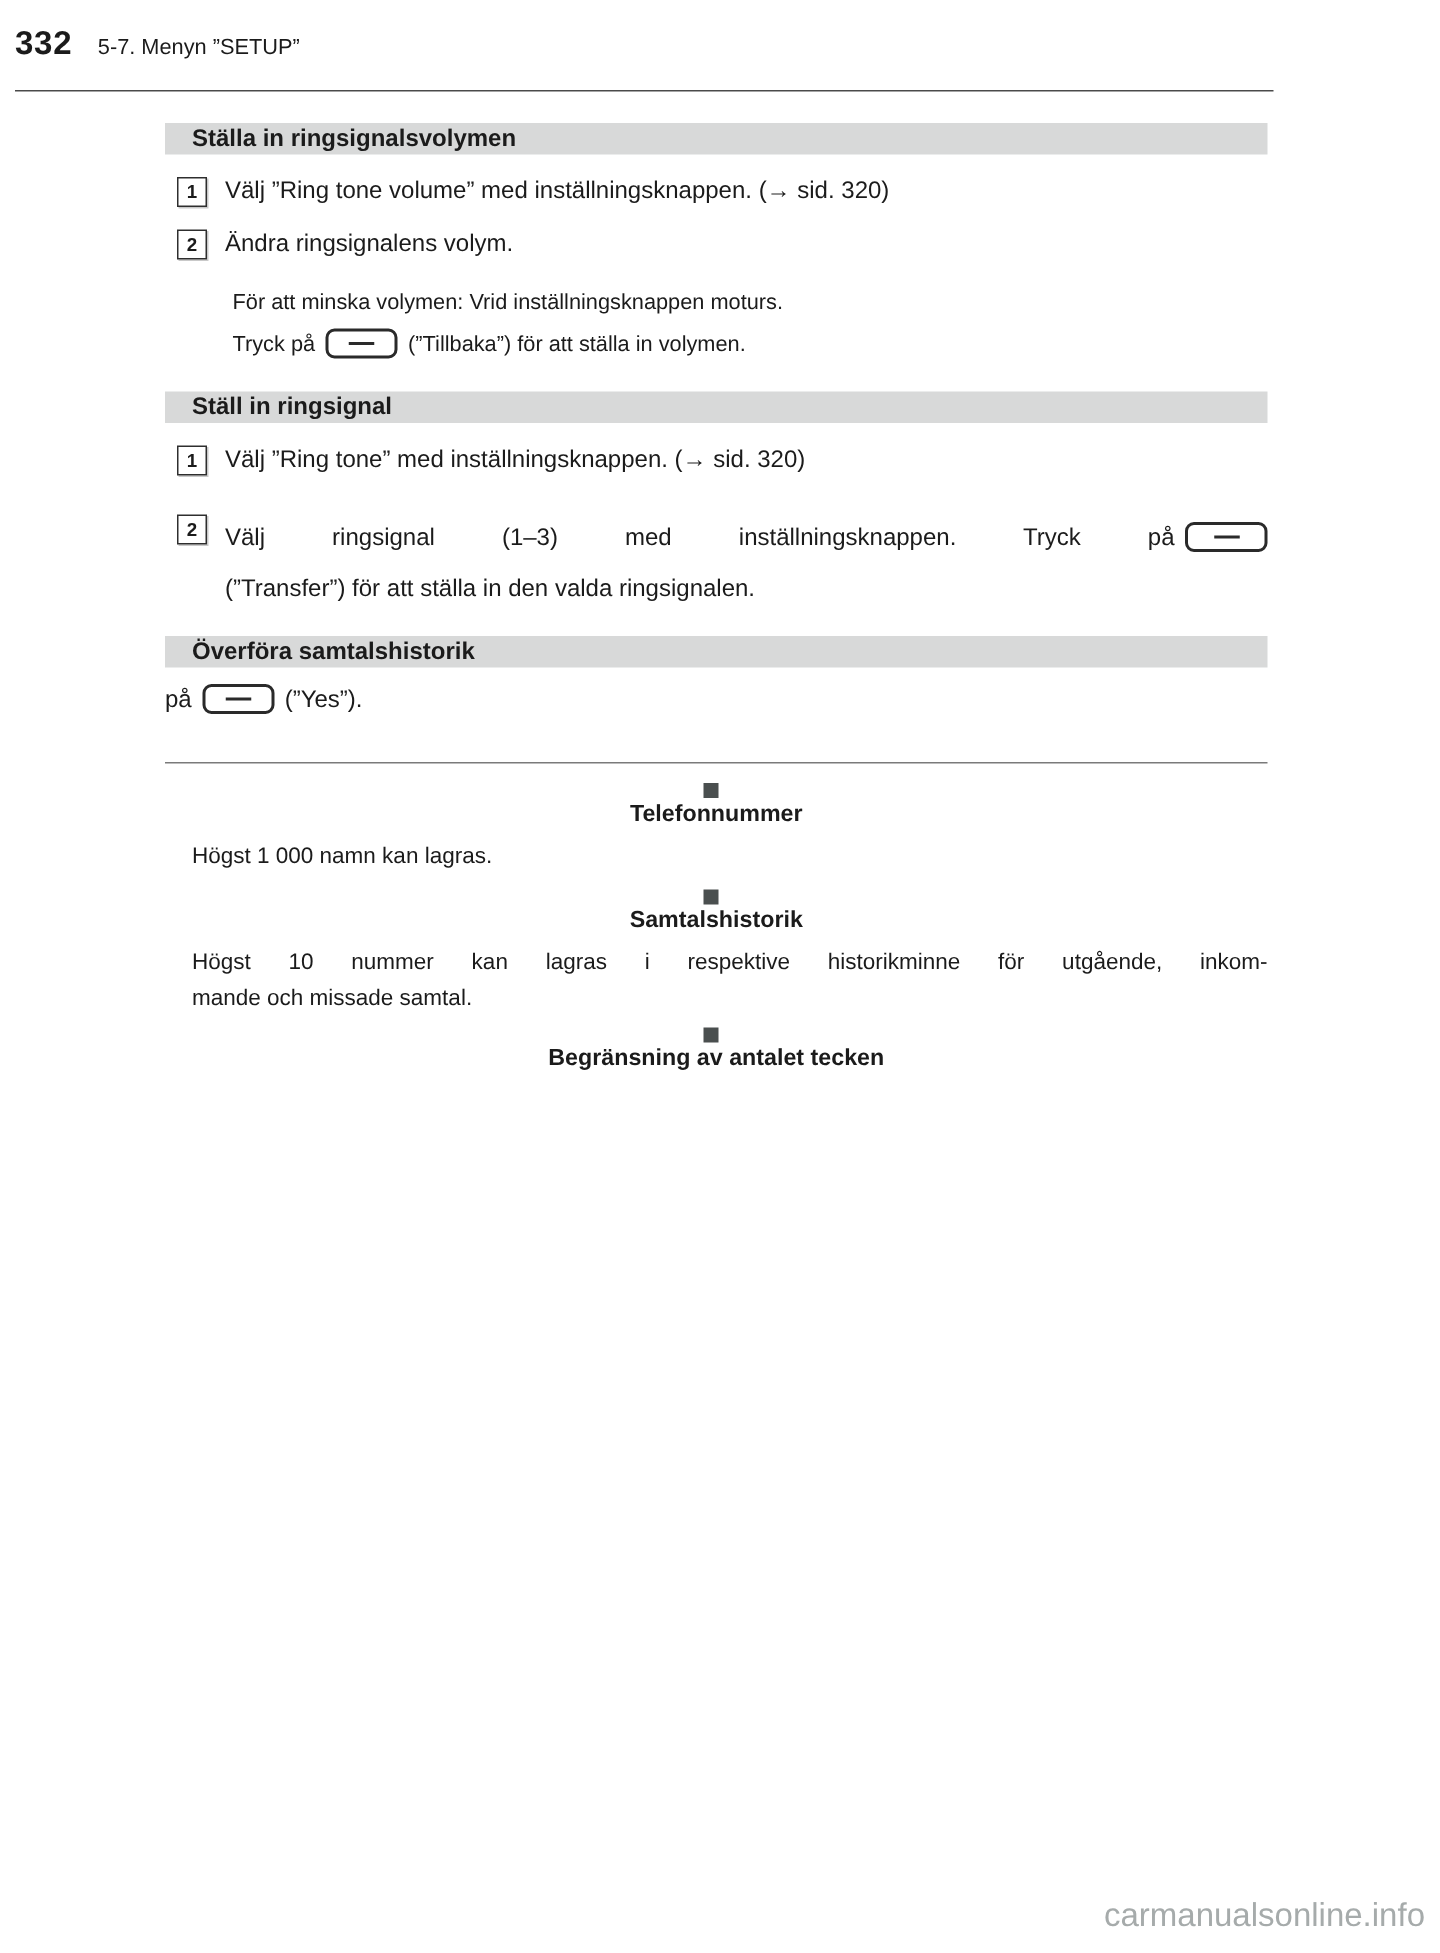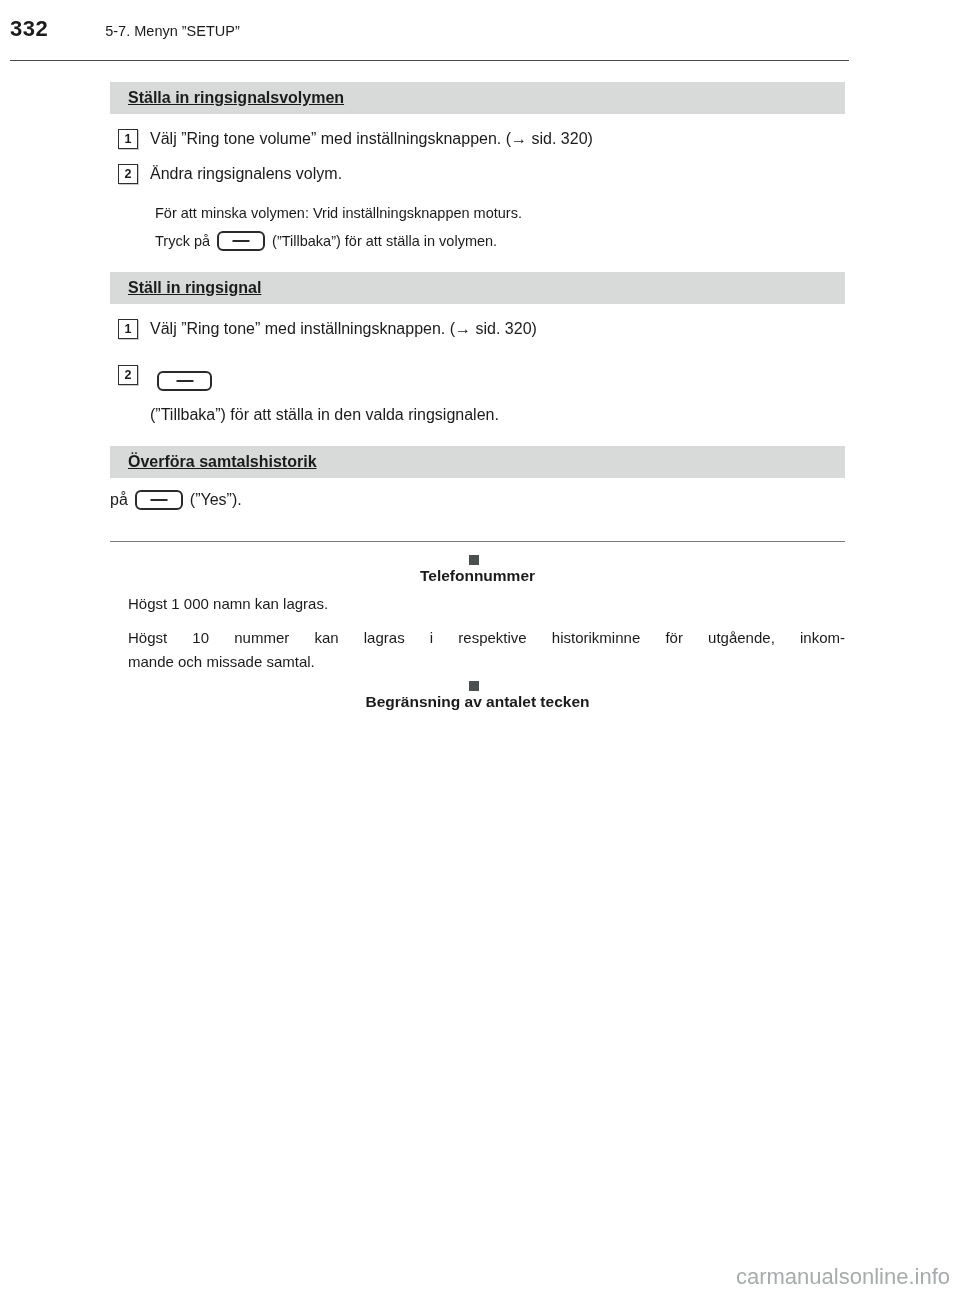--- a/index.html
+++ b/index.html
@@ -8,26 +8,26 @@
     --text-color:#1b1b1b;
     --watermark-color:#a6abab;
   }
   *{box-sizing:border-box;}
   html,body{margin:0;padding:0;background:#ffffff;}
   .page{
     position:relative;width:960px;height:1302px;background:#ffffff;
     font-family:"Liberation Sans","DejaVu Sans",sans-serif;
     color:var(--text-color);overflow:hidden;
   }
-  .header-row{position:absolute;top:16px;left:10px;display:flex;align-items:baseline;gap:40px;}
+  .header-row{position:absolute;top:16px;left:10px;display:flex;align-items:baseline;}
   .page-num{font-size:22px;font-weight:bold;letter-spacing:.5px;}
   .chapter{font-size:14.5px;margin-left:17px;text-align:right;}
   .top-rule{position:absolute;top:60px;left:10px;width:839px;border-top:1px solid #4a4a4a;}
   .content{position:absolute;top:80px;left:110px;width:735px;}
-  .section-bar{display:flex;align-items:flex-end;background:var(--section-bar-bg);height:32px;text-decoration:underline;}
+  .section-bar{display:flex;align-items:flex-end;background:var(--section-bar-bg);height:21px;}
   .accent{width:9px;background:var(--section-bar-accent);flex:none;}
   .section-title{font-size:16px;font-weight:bold;align-self:center;padding-left:9px;}
   .step{display:flex;padding-left:8px;font-size:16px;line-height:22px;}
   .step-num{
     flex:none;width:20px;height:20px;border:1px solid #2e2e2e;background:#fff;
     font-size:12.5px;font-weight:bold;display:flex;align-items:center;justify-content:center;
     margin-right:12px;margin-top:1px;box-shadow:1px 1px 0 #c9c9c9;
   }
   .step-text{flex:1;}
   .step-text.multi{line-height:34px;}
@@ -88,22 +88,22 @@
     </div>
 
     <div class="step" style="margin-top:14px">
       <span class="step-num">1</span>
       <span class="step-text">Välj ”Ring tone” med inställningsknappen. (→ sid. 320)</span>
     </div>
 
     <div class="step" style="margin-top:24px">
       <span class="step-num">2</span>
       <div class="step-text multi">
-        <div class="justify-last"><span class="btn-key wide"></span></div>
-        <div>(”Tillbaka”) för att ställa in den valda ringsignalen.</div>
+        <div class="justify-last"><span>Välj ringsignal (1–3) med inställningsknappen. Tryck på</span><span class="btn-key wide"></span></div>
+        <div>(”Transfer”) för att ställa in den valda ringsignalen.</div>
       </div>
     </div>
 
     <div class="section-bar" style="margin-top:14px">
       <span class="accent"></span>
       <span class="section-title">Överföra samtalshistorik</span>
     </div>
 
     <div class="para" style="margin-top:10px"><span>på</span><span class="btn-key"></span><span>(”Yes”).</span></div>
 
@@ -111,20 +111,24 @@
 
     <div style="margin-top:13px">
       <div class="note-title-row">
         <span class="sq-bullet"></span>
         <span class="note-title">Telefonnummer</span>
       </div>
       <div class="note-body">Högst 1 000 namn kan lagras.</div>
     </div>
 
     <div style="margin-top:10px">
+      <div class="note-title-row">
+        <span class="sq-bullet"></span>
+        <span class="note-title">Samtalshistorik</span>
+      </div>
       <div class="note-body justify-last">Högst 10 nummer kan lagras i respektive historikminne för utgående, inkom-</div>
       <div class="note-body cont">mande och missade samtal.</div>
     </div>
 
     <div style="margin-top:7px">
       <div class="note-title-row">
         <span class="sq-bullet"></span>
         <span class="note-title">Begränsning av antalet tecken</span>
       </div>
     </div>

